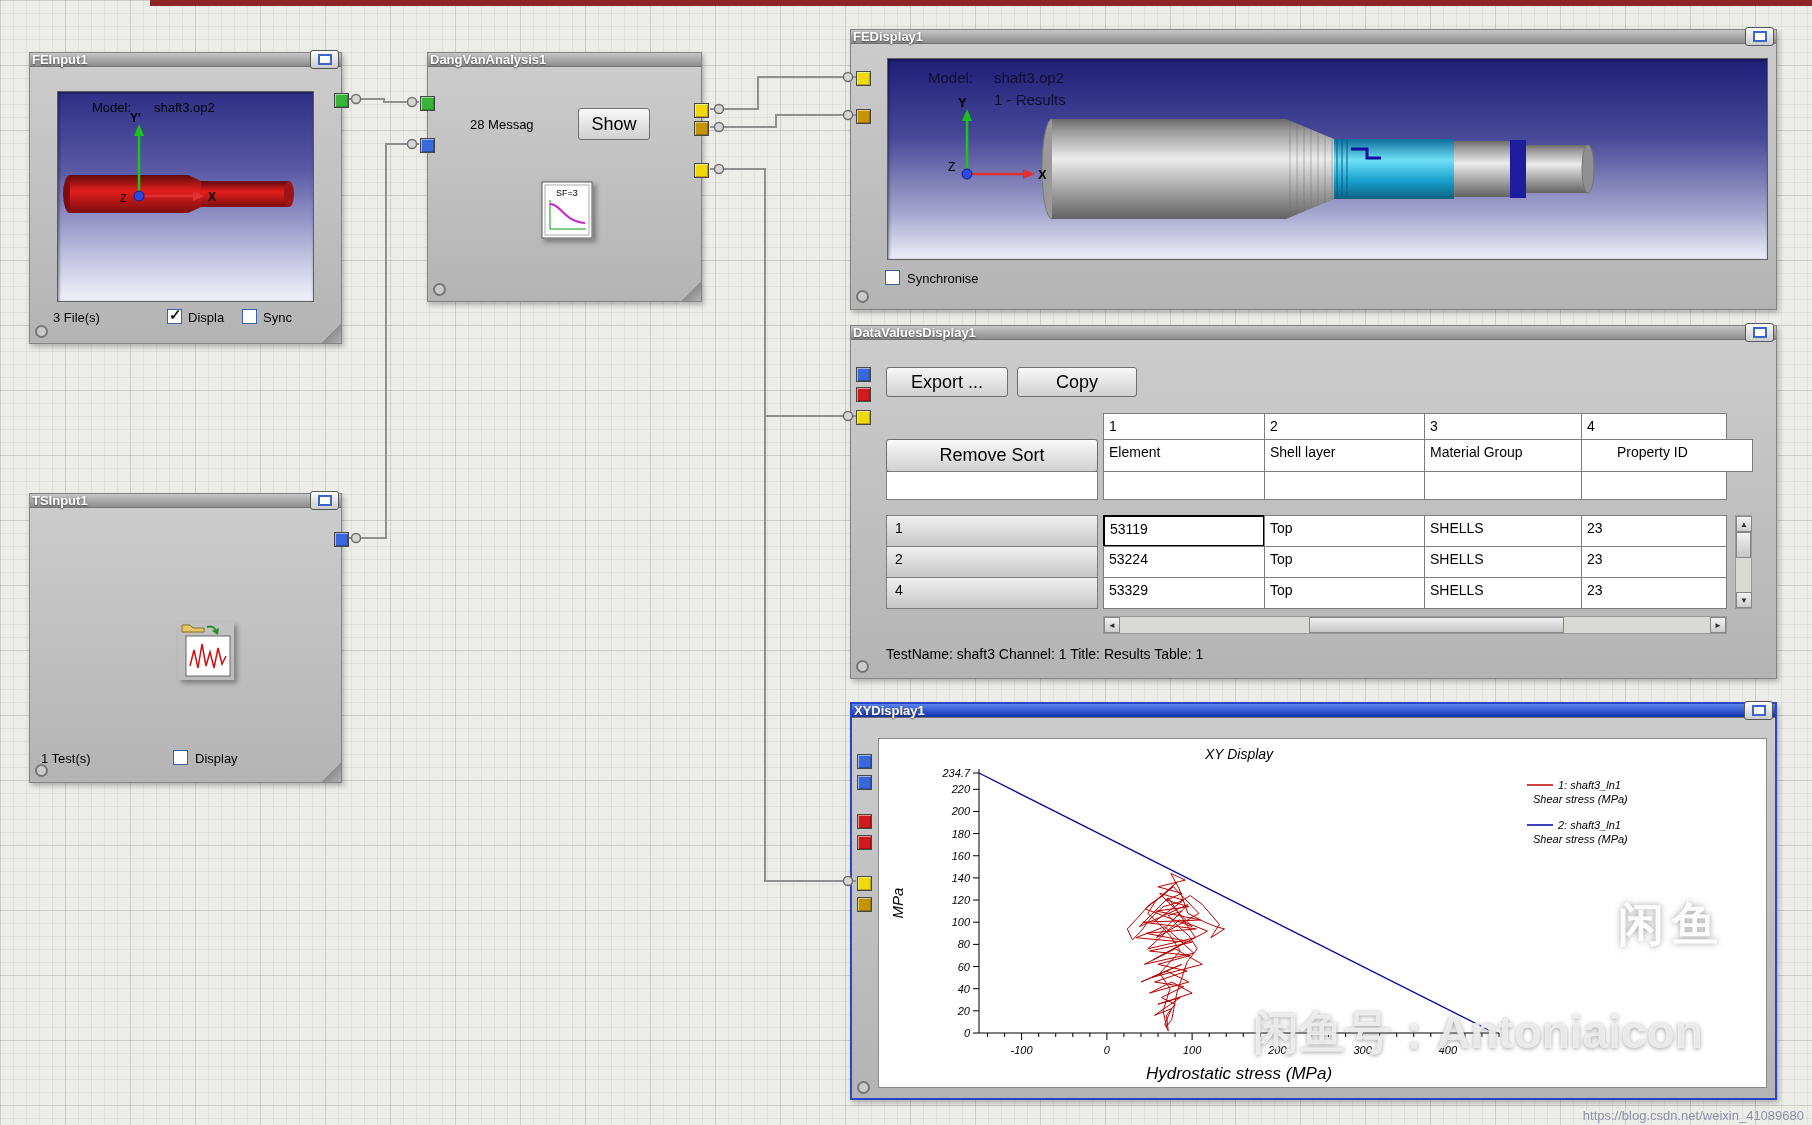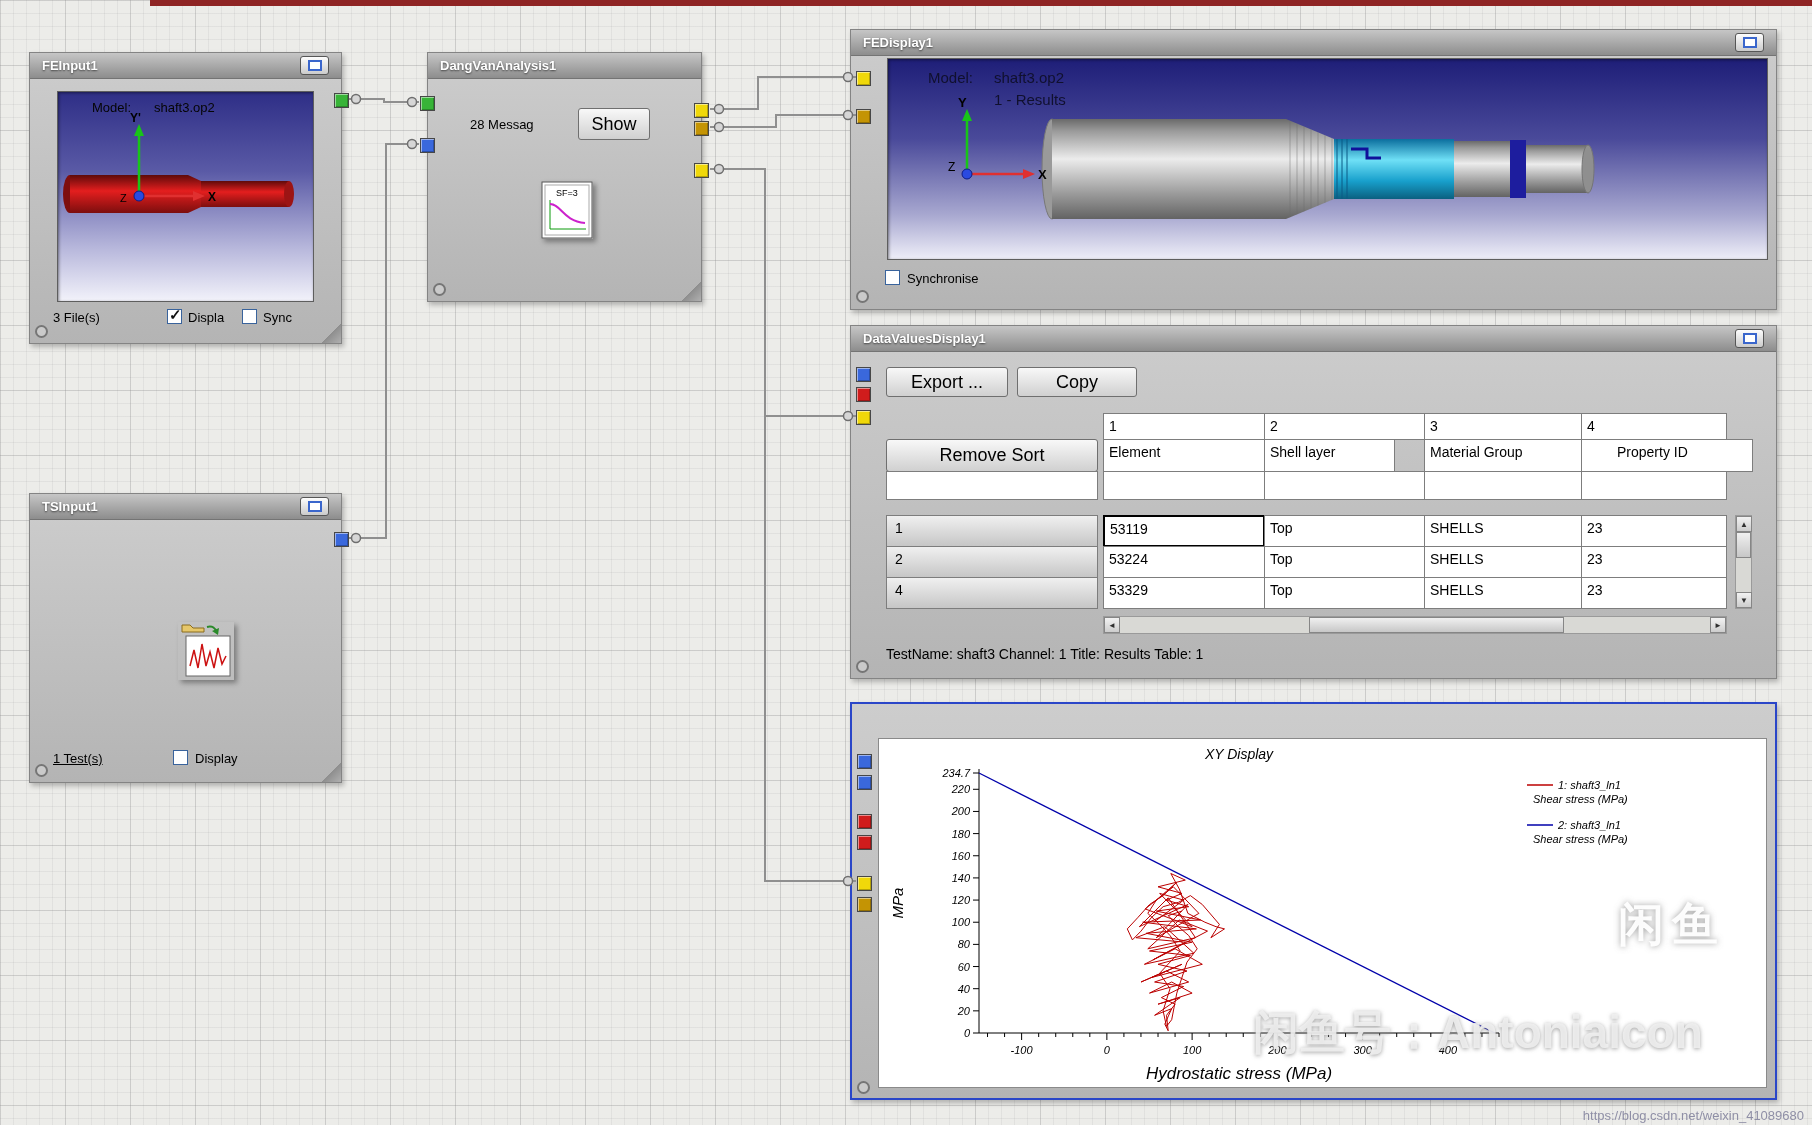--- a/index.html
+++ b/index.html
@@ -14,23 +14,23 @@
       linear-gradient(90deg, rgba(165,165,165,.16) 1px, transparent 1px);
     background-size:65px 65px,65px 65px,13px 13px,13px 13px;
   }
   .top-strip{position:absolute;left:150px;top:0;right:0;height:6px;background:#8e2424;z-index:5;}
   .wires{position:absolute;left:0;top:0;z-index:40;pointer-events:none;}
   .wires polyline{fill:none;stroke:#8f8f8f;stroke-width:2;}
   .wires circle{fill:#d6d6d6;stroke:#6e6e6e;stroke-width:1.5;}
 
   .node{position:absolute;background:linear-gradient(180deg,#cdcdcd,#b4b4b4);
     border:1px solid #848484;box-shadow:2px 3px 5px rgba(0,0,0,.25);z-index:10;box-sizing:border-box;}
-  .titlebar{position:absolute;left:0;top:0;right:0;height:26px;
+  .titlebar{position:absolute;left:0;top:0;right:0;height:14px;
     background:linear-gradient(180deg,#c6c6c6,#8d8d8d);border-bottom:1px solid #747474;
-    display:flex;align-items:center;padding:0 12px;box-sizing:border-box;}
+    display:flex;align-items:center;padding:0 2px;box-sizing:border-box;}
   .titlebar.blue{background:linear-gradient(180deg,#5c84f0,#0f31b0);}
   .titlebar .title{color:#fff;font-weight:bold;font-size:13px;text-shadow:0 1px 2px rgba(50,50,50,.85);white-space:nowrap;}
   .win-btn{margin-left:auto;width:27px;height:17px;background:linear-gradient(180deg,#fdfdfd,#cbcbcb);
     border:1px solid #565656;border-radius:3px;display:flex;align-items:center;justify-content:center;cursor:pointer;}
   .win-icon{width:10px;height:7px;border:2px solid #3a66cc;background:#fff;}
 
   .viewport{position:absolute;border:1px solid #5e5e5e;box-shadow:inset 1px 1px 3px rgba(0,0,0,.45);overflow:hidden;}
   .fe1-grad{background:linear-gradient(180deg,#2e2e86 0%,#5a5aa6 38%,#b8b8dc 75%,#f2f2fa 100%);}
   .fed-grad{background:linear-gradient(180deg,#1e1e78 0%,#4a4a9a 40%,#a8a8d0 78%,#eeeef8 100%);}
   .scene{position:absolute;left:0;top:0;}
@@ -179,21 +179,21 @@
   </div>
   <div class="icon-box" style="left:148px;top:128px;width:56px;height:58px;box-shadow:3px 3px 5px rgba(0,0,0,.35);">
     <svg width="56" height="58" viewBox="0 0 56 58">
       <rect x="8" y="14" width="44" height="40" fill="#ffffff" stroke="#666666"></rect>
       <polyline points="12,44 16,28 20,46 24,22 28,44 32,30 36,46 40,26 44,42 48,34" stroke="#cc1111" stroke-width="1.5" fill="none"></polyline>
       <path d="M4,10 L4,3 L12,3 L15,6 L26,6 L26,10 Z" fill="#e6c76a" stroke="#8a6d1f"></path>
       <path d="M29,5 q8,-2 10,6" stroke="#2a8a2a" stroke-width="2" fill="none"></path>
       <polygon points="40,13 34,9 41,6" fill="#2a8a2a"></polygon>
     </svg>
   </div>
-  <span class="small-text" style="left:23px;top:257px;text-decoration:underline;">1 Test(s)</span>
+  <span class="small-text" style="left:11px;top:257px;">1 Test(s)</span>
   <span class="checkbox" style="left:143px;top:256px;"></span>
   <span class="small-text" style="left:165px;top:257px;">Display</span>
   <span class="dot" style="left:5px;bottom:5px;"></span>
   <span class="grip"></span>
   <span class="port" style="right: -8px; top: 38px; background: rgb(58, 104, 220);"></span>
 </div>
 
 <div class="node" style="left:850px;top:29px;width:927px;height:281px;">
   <div class="titlebar">
     <span class="title">FEDisplay1</span>
@@ -268,21 +268,21 @@
   <div class="btn" style="left:35px;top:41px;width:122px;height:30px;">Export ...</div>
   <div class="btn" style="left:166px;top:41px;width:120px;height:30px;">Copy</div>
 
   <div class="cell" style="left:252px;top:87px;width:162px;height:27px;">1</div>
   <div class="cell" style="left:413px;top:87px;width:161px;height:27px;">2</div>
   <div class="cell" style="left:573px;top:87px;width:158px;height:27px;">3</div>
   <div class="cell" style="left:730px;top:87px;width:146px;height:27px;">4</div>
 
   <div class="btn" style="left:35px;top:113px;width:212px;height:33px;">Remove Sort</div>
   <div class="cell" style="left:252px;top:113px;width:162px;height:33px;">Element</div>
-  <div class="cell" style="left:413px;top:113px;width:131px;height:33px;">Shell layer</div>
+  <div class="cell" style="left:413px;top:113px;width:161px;height:33px;">Shell layer</div>
   <div class="cell" style="left:573px;top:113px;width:158px;height:33px;">Material Group</div>
   <div class="cell" style="left:730px;top:113px;width:172px;height:33px;padding-left:35px;">Property ID</div>
 
   <div class="cell" style="left:35px;top:145px;width:212px;height:29px;"></div>
   <div class="cell" style="left:252px;top:145px;width:162px;height:29px;"></div>
   <div class="cell" style="left:413px;top:145px;width:161px;height:29px;"></div>
   <div class="cell" style="left:573px;top:145px;width:158px;height:29px;"></div>
   <div class="cell" style="left:730px;top:145px;width:146px;height:29px;"></div>
 
   <div class="rowhdr" style="left:35px;top:189px;width:212px;height:32px;">1</div>
@@ -316,20 +316,26 @@
   </div>
 
   <span class="small-text" style="left:35px;top:320px;font-size:14px;text-align:center;">TestName: shaft3  Channel: 1  Title: Results  Table: 1</span>
   <span class="dot" style="left:5px;bottom:5px;"></span>
   <span class="port" style="left: 5px; top: 41px; background: rgb(58, 104, 220);"></span>
   <span class="port" style="left: 5px; top: 61px; background: rgb(208, 28, 28);"></span>
   <span class="port" style="left: 5px; top: 84px; background: rgb(240, 216, 10);"></span>
 </div>
 
 <div class="node" style="left:850px;top:702px;width:927px;height:398px;border:2px solid #2a46c8;">
+  <div class="titlebar blue">
+    <span class="title">XYDisplay1</span>
+    <span class="win-btn">
+        <span class="win-icon"></span>
+      </span>
+  </div>
   <div class="chart-panel" style="left:26px;top:34px;width:889px;height:350px;font-style:italic;">
     <svg id="xy-chart-svg" width="889" height="350" viewBox="0 0 889 350">
         <text x="360" y="20" text-anchor="middle" font-size="14">XY Display</text>
         <line x1="100" y1="30" x2="100" y2="294" stroke="#000" stroke-width="1"></line>
         <line x1="100" y1="294" x2="620" y2="294" stroke="#000" stroke-width="1"></line>
         <line x1="94" y1="294" x2="100" y2="294" stroke="#000"></line>
         <text x="91" y="298" text-anchor="end" font-size="11">0</text>
         <line x1="94" y1="271.84405624201105" x2="100" y2="271.84405624201105" stroke="#000"></line>
         <text x="91" y="275.84405624201105" text-anchor="end" font-size="11">20</text>
         <line x1="94" y1="249.68811248402216" x2="100" y2="249.68811248402216" stroke="#000"></line>

